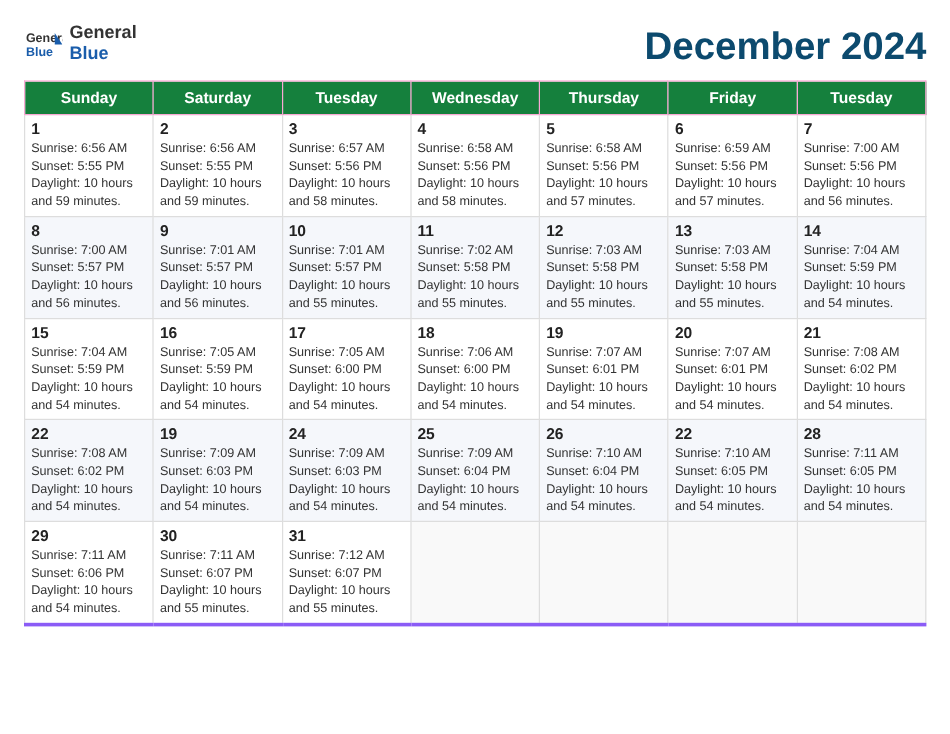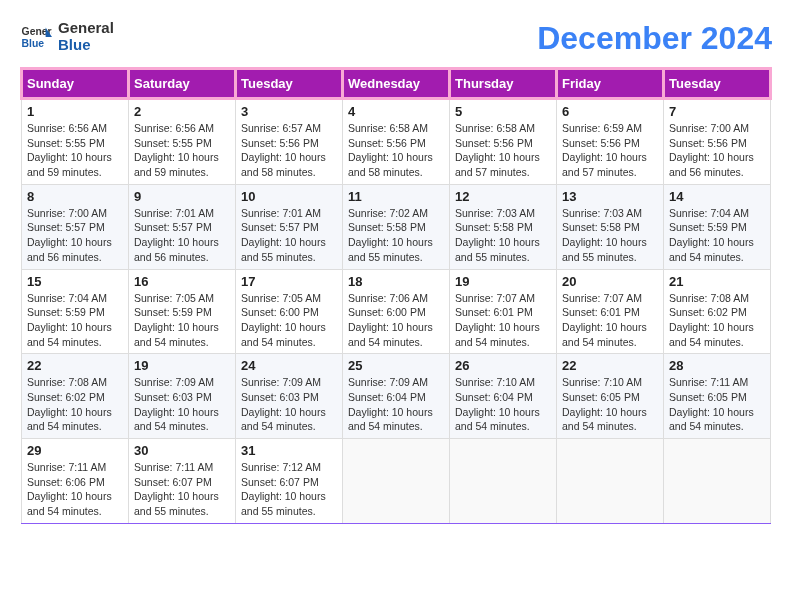--- a/index.html
+++ b/index.html
@@ -24,39 +24,39 @@
     .logo-icon {
       width: 32px;
       height: 32px;
     }
     .title-block {
       text-align: right;
     }
     .month-title {
       font-size: 32px;
       font-weight: bold;
-      color: #3b82f6;
+      color: #0c4a6e;
     }
     .location {
       font-size: 15px;
       color: #555;
     }
     .calendar {
       width: 100%;
       border-collapse: collapse;
       font-size: 11px;
     }
     .calendar th {
-      background-color: #a21caf;
+      background-color: #15803d;
       color: #fff;
       padding: 6px 4px;
-      text-align: left;
+      text-align: center;
       font-size: 13px;
       font-weight: bold;
-      border: 3px solid #f9a8d4;
+      border: 1px solid #f9a8d4;
     }
     .calendar td {
       vertical-align: top;
       padding: 4px 5px;
       border: 1px solid #ddd;
       background: #fff;
       min-height: 80px;
       width: calc(100% / 7);
     }
     .calendar tr:nth-child(even) td {
@@ -71,21 +71,21 @@
     }
     .day-info {
       color: #333;
       font-size: 10.5px;
       line-height: 1.4;
     }
     .empty-cell {
       background: #f9f9f9 !important;
     }
     .last-row td {
-      border-bottom: 1px solid #8b5cf6;
+      border-bottom: 3px solid #8b5cf6;
     }
   </style>
 </head>
 <body>
 
 <div class="header">
   <div class="logo">
     <svg class="logo-icon" viewBox="0 0 40 40">
       <text x="2" y="18" font-size="13" font-weight="bold" fill="#333">General</text>
       <text x="2" y="32" font-size="13" font-weight="bold" fill="#1a5dab">Blue</text>

